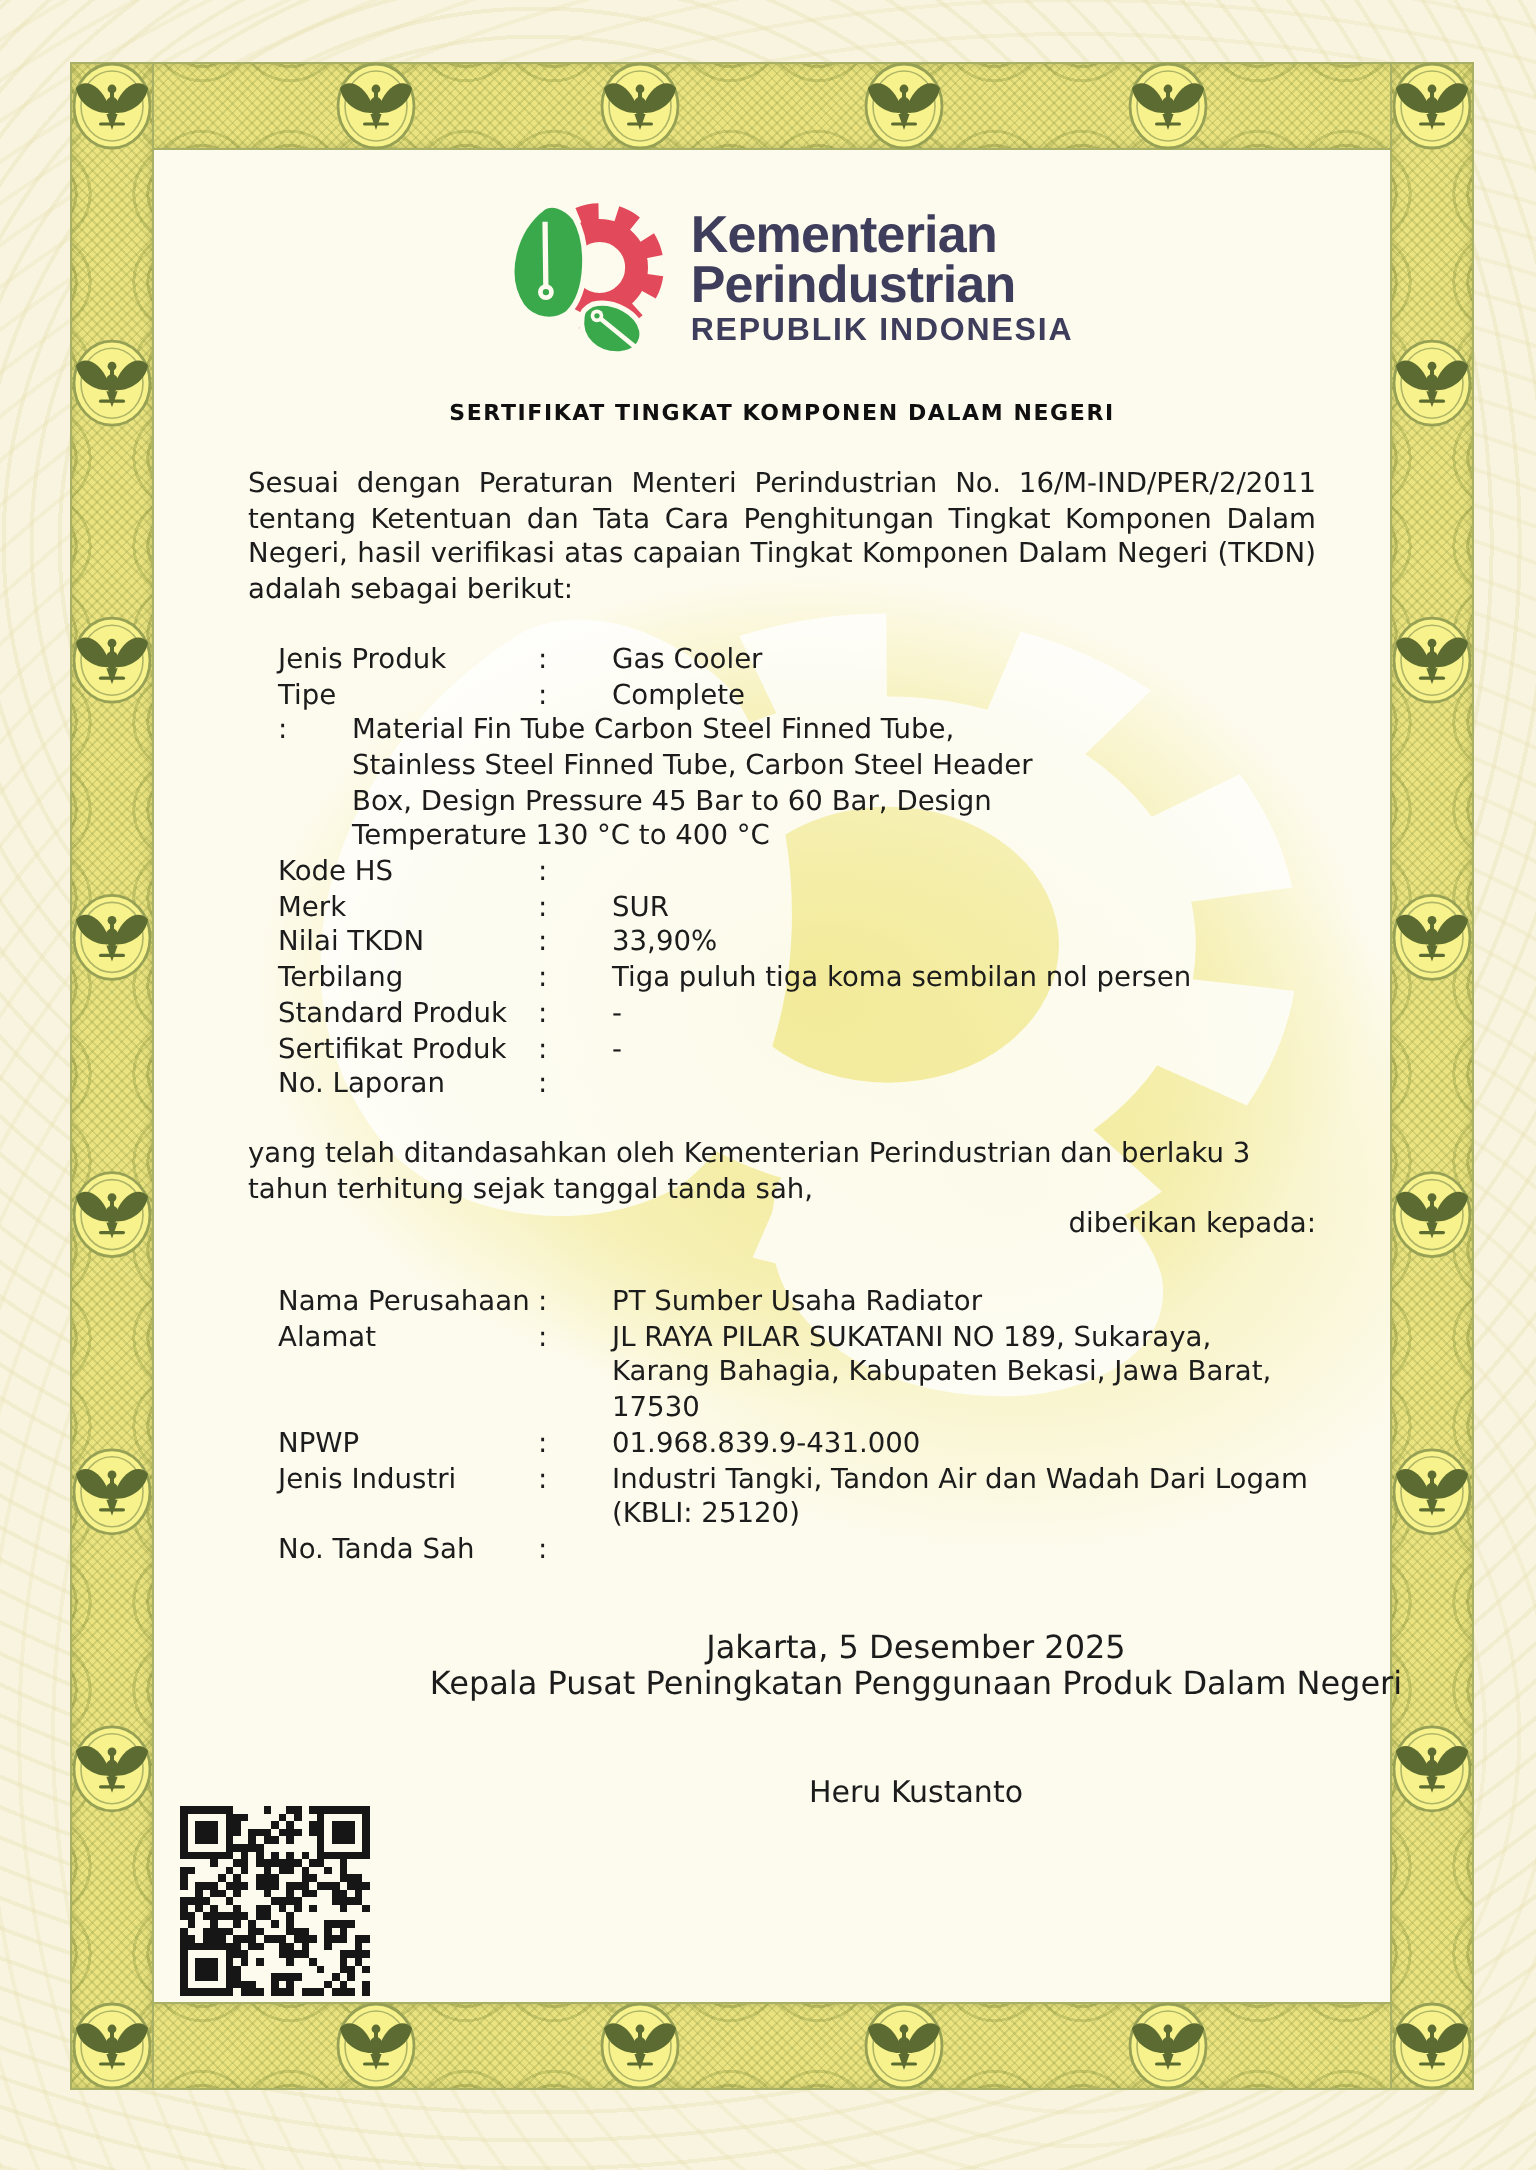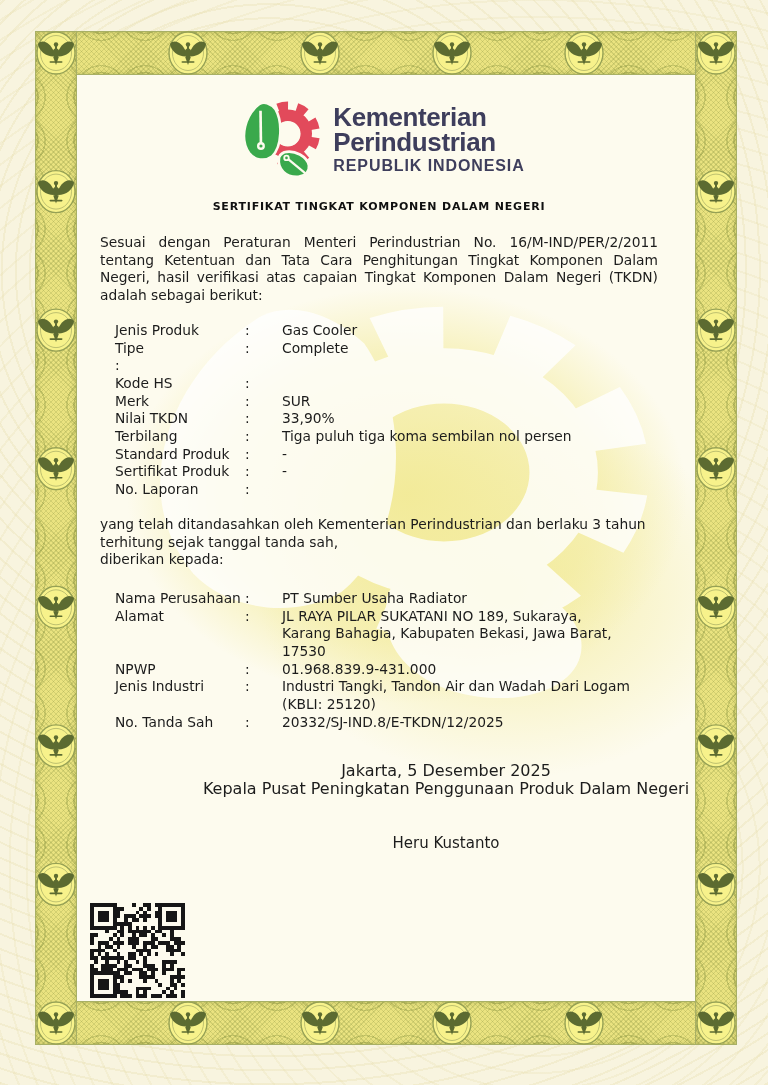--- a/index.html
+++ b/index.html
@@ -46,41 +46,41 @@
   
   .inner{
     position:absolute;left:77px;top:75px;width:618px;height:926px;
     background:
       radial-gradient(ellipse 350px 260px at 330px 420px, rgba(242,234,150,.95) 0%, rgba(242,234,150,.55) 55%, rgba(242,234,150,0) 80%),
       radial-gradient(ellipse 310px 230px at 430px 520px, rgba(242,234,150,.8) 0%, rgba(242,234,150,0) 80%),
       #fdfbee;
   }
   .watermark{position:absolute;left:25px;top:195px;opacity:.8;pointer-events:none;}
 
-  .content{position:absolute;inset:0;padding:0 37px 0 23px;box-sizing:border-box;}
+  .content{position:absolute;inset:0;padding:0 37px 0 47px;box-sizing:border-box;}
 
   
   .logo-row{margin-top:20px;display:flex;justify-content:center;align-items:center;height:88px;gap:8px;}
   .logo-text{font-family:"Liberation Sans",sans-serif;color:#3e3e5c;line-height:1;}
   .logo-line1,.logo-line2{font-size:26px;font-weight:bold;letter-spacing:-.4px;line-height:25px;}
   .logo-line3{font-size:16px;font-weight:bold;letter-spacing:.9px;margin-top:3px;}
 
   .title{margin-top:17px;text-align:center;font-weight:bold;font-size:11px;letter-spacing:.8px;color:#101010;}
 
   .para{font-size:13.8px;line-height:17.7px;}
   .intro{margin-top:21px;text-align:justify;}
 
   .details{margin-top:17px;margin-left:15px;}
   .row{display:flex;font-size:13.8px;line-height:17.7px;}
   .lbl{width:130px;flex:none;white-space:nowrap;}
   .colon{width:37px;flex:none;}
   .val{flex:1;white-space:pre-line;}
 
   .validity{margin-top:17px;}
-  .given{text-align:left;font-size:13.8px;line-height:17.7px;}
+  .given{text-align:right;font-size:13.8px;line-height:17.7px;}
   .company{margin-top:21px;margin-left:15px;}
 
   .sig-block{margin-top:30px;position:relative;left:67px;text-align:center;font-size:16px;line-height:18px;}
   .sig-name{margin-top:36px;position:relative;left:67px;text-align:center;font-size:15px;}
 
   .qr{position:absolute;left:90px;top:903px;width:95px;height:95px;}
 </style>
 </head>
 <body>
 
@@ -181,20 +181,24 @@
             <span class="colon">:</span>
             <span class="val">Gas Cooler</span>
         </div>
         <div class="row">
           <span class="lbl">Tipe</span>
             <span class="colon">:</span>
             <span class="val">Complete</span>
         </div>
         <div class="row">
             <span class="colon">:</span>
+            <span class="val">Material Fin Tube Carbon Steel Finned Tube,
+Stainless Steel Finned Tube, Carbon Steel Header
+Box, Design Pressure 45 Bar to 60 Bar, Design
+Temperature 130 °C to 400 °C</span>
         </div>
         <div class="row">
           <span class="lbl">Kode HS</span>
             <span class="colon">:</span>
         </div>
         <div class="row">
           <span class="lbl">Merk</span>
             <span class="colon">:</span>
             <span class="val">SUR</span>
         </div>
@@ -247,21 +251,20 @@
         </div>
         <div class="row">
           <span class="lbl">Jenis Industri</span>
             <span class="colon">:</span>
             <span class="val">Industri Tangki, Tandon Air dan Wadah Dari Logam
 (KBLI: 25120)</span>
         </div>
         <div class="row">
           <span class="lbl">No. Tanda Sah</span>
             <span class="colon">:</span>
-            <span class="val">20332/SJ-IND.8/E-TKDN/12/2025</span>
         </div>
       </div>
 
       <div class="sig-block">
         <div>Jakarta, 5 Desember 2025</div>
         <div>Kepala Pusat Peningkatan Penggunaan Produk Dalam Negeri</div>
       </div>
       <div class="sig-name">Heru Kustanto</div>
 
     </div>

